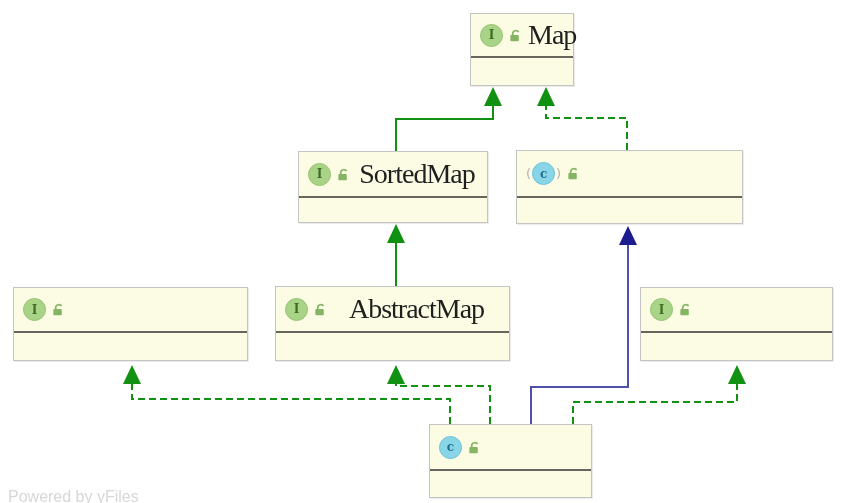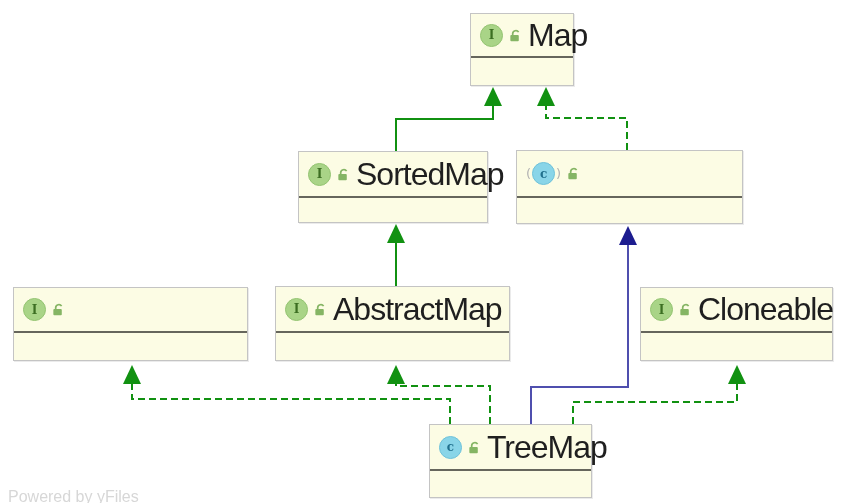--- a/index.html
+++ b/index.html
@@ -12,22 +12,22 @@
     position:absolute;display:flex;flex-direction:column;
     background:#fcfce4;border:1px solid #c4c4c4;
     box-shadow:1px 1px 0 rgba(0,0,0,0.08);
     box-sizing:border-box;
   }
   .node-header{
     display:flex;align-items:center;padding:0 9px;gap:5px;
     border-bottom:2px solid #66665c;box-sizing:border-box;
   }
   .node-title{
-    flex:1;text-align:center;font-size:32px;color:#1f1f1f;
-    font-family:Liberation Sans, sans-serif;letter-spacing:-1px;
+    flex:1;text-align:center;font-size:28px;color:#1f1f1f;
+    font-family:Liberation Serif, serif;letter-spacing:-1px;
     white-space:nowrap;
   }
   .node-body{flex:1;}
   .circle-icon{
     width:21px;height:21px;border-radius:50%;
     display:flex;align-items:center;justify-content:center;
     font-family:"DejaVu Serif", serif;font-weight:bold;font-size:12px;
     flex:0 0 auto;
   }
   .iface{background:#a9d487;border:1px solid #94c472;color:#3c6e22;}
@@ -148,31 +148,29 @@
     <div class="node-body"></div>
   </div>
 
   <div class="node" style="left:640px;top:287px;width:193px;height:74px">
     <div class="node-header" style="height:45px">
       <span class="circle-icon iface">I</span>
       <svg class="lock" width="15" height="15" viewBox="0 0 16 16">
           <rect x="2.5" y="7.5" width="9" height="6.5" rx="1" fill="#85b564"></rect>
           <path d="M5 7.5 L5 6 A3.4 3.4 0 0 1 11.3 4.4" fill="none" stroke="#85b564" stroke-width="1.8"></path>
         </svg>
-      <span class="node-title">Cloneable</span>
     </div>
     <div class="node-body"></div>
   </div>
 
   <div class="node" style="left:429px;top:424px;width:163px;height:74px">
     <div class="node-header" style="height:46px">
       <span class="circle-icon clazz">c</span>
       <svg class="lock" width="15" height="15" viewBox="0 0 16 16">
           <rect x="2.5" y="7.5" width="9" height="6.5" rx="1" fill="#85b564"></rect>
           <path d="M5 7.5 L5 6 A3.4 3.4 0 0 1 11.3 4.4" fill="none" stroke="#85b564" stroke-width="1.8"></path>
         </svg>
-      <span class="node-title">TreeMap</span>
     </div>
     <div class="node-body"></div>
   </div>
 
   <div id="watermark">Powered by yFiles</div>
 </div>
 
 </body></html>

